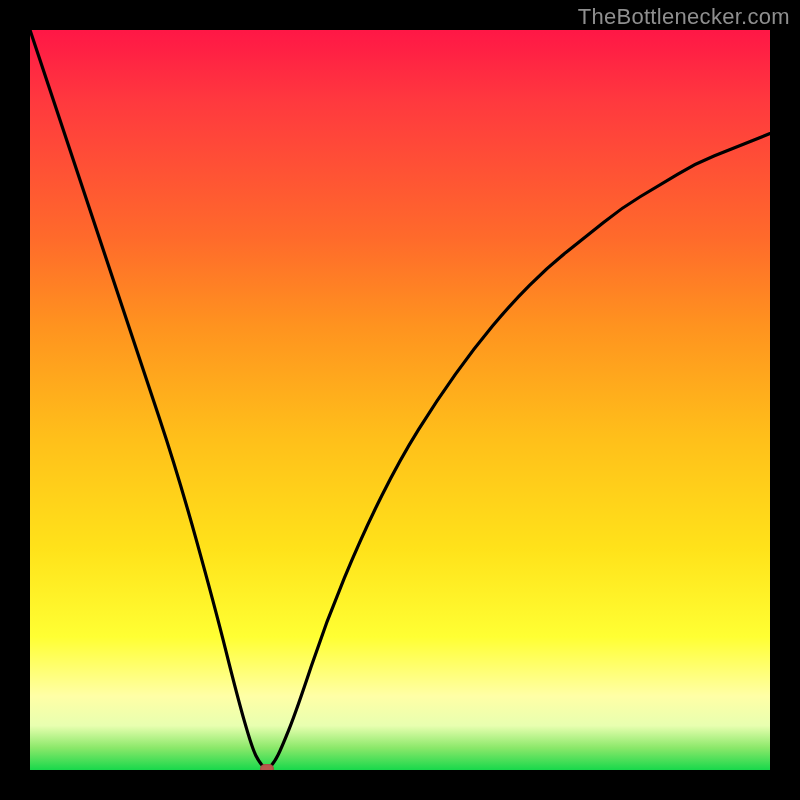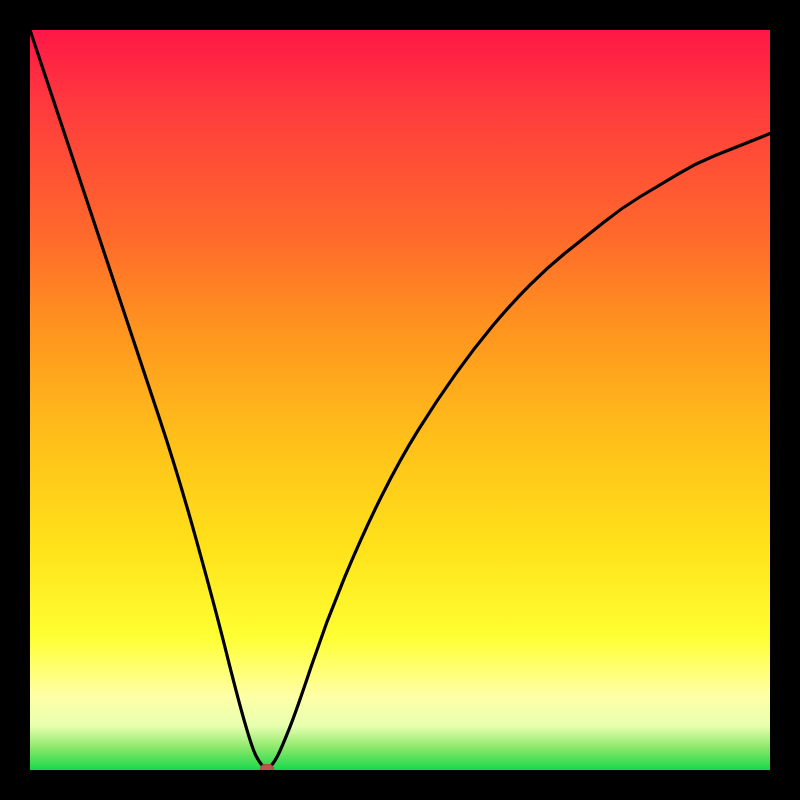--- a/index.html
+++ b/index.html
@@ -67,20 +67,21 @@
     font-size: 22px;
     font-weight: 500;
     letter-spacing: 0.3px;
     user-select: none;
   }
 </style>
 </head>
 <body>
 
 <div class="frame">
+  <div class="watermark">TheBottlenecker.com</div>
 
   <div class="plot-area">
     <div class="gradient-bg"></div>
 
     <svg class="curve" viewBox="0 0 740 740" preserveAspectRatio="none">
       <path id="curve-path" fill="none" stroke="#000" stroke-width="3.2" stroke-linecap="round" stroke-linejoin="round" d="M 0.0 0.0 Q 0.0 0.0 18.5 55.5 Q 37.0 111.0 55.5 166.5 Q 74.0 222.0 92.5 277.5 Q 111.0 333.0 129.5 388.5 Q 148.0 444.0 166.5 510.6 Q 185.0 577.2 196.1 621.6 Q 207.2 666.0 214.6 691.9 Q 222.0 717.8 225.7 725.2 Q 229.4 732.6 233.1 736.3 Q 236.8 740.0 240.5 736.3 Q 244.2 732.6 247.9 725.2 Q 251.6 717.8 259.0 699.3 Q 266.4 680.8 281.2 636.4 Q 296.0 592.0 314.5 547.6 Q 333.0 503.2 351.5 466.2 Q 370.0 429.2 388.5 399.6 Q 407.0 370.0 425.5 344.1 Q 444.0 318.2 462.5 296.0 Q 481.0 273.8 499.5 255.3 Q 518.0 236.8 536.5 222.0 Q 555.0 207.2 573.5 192.4 Q 592.0 177.6 610.5 166.5 Q 629.0 155.4 647.5 144.3 Q 666.0 133.2 684.5 125.8 Q 703.0 118.4 721.5 111.0 T 740.0 103.6"></path>
     </svg>
 
     <div id="marker" class="marker" style="left: 229.8px; top: 734px; background: rgb(185, 88, 77);"></div>
   </div>

